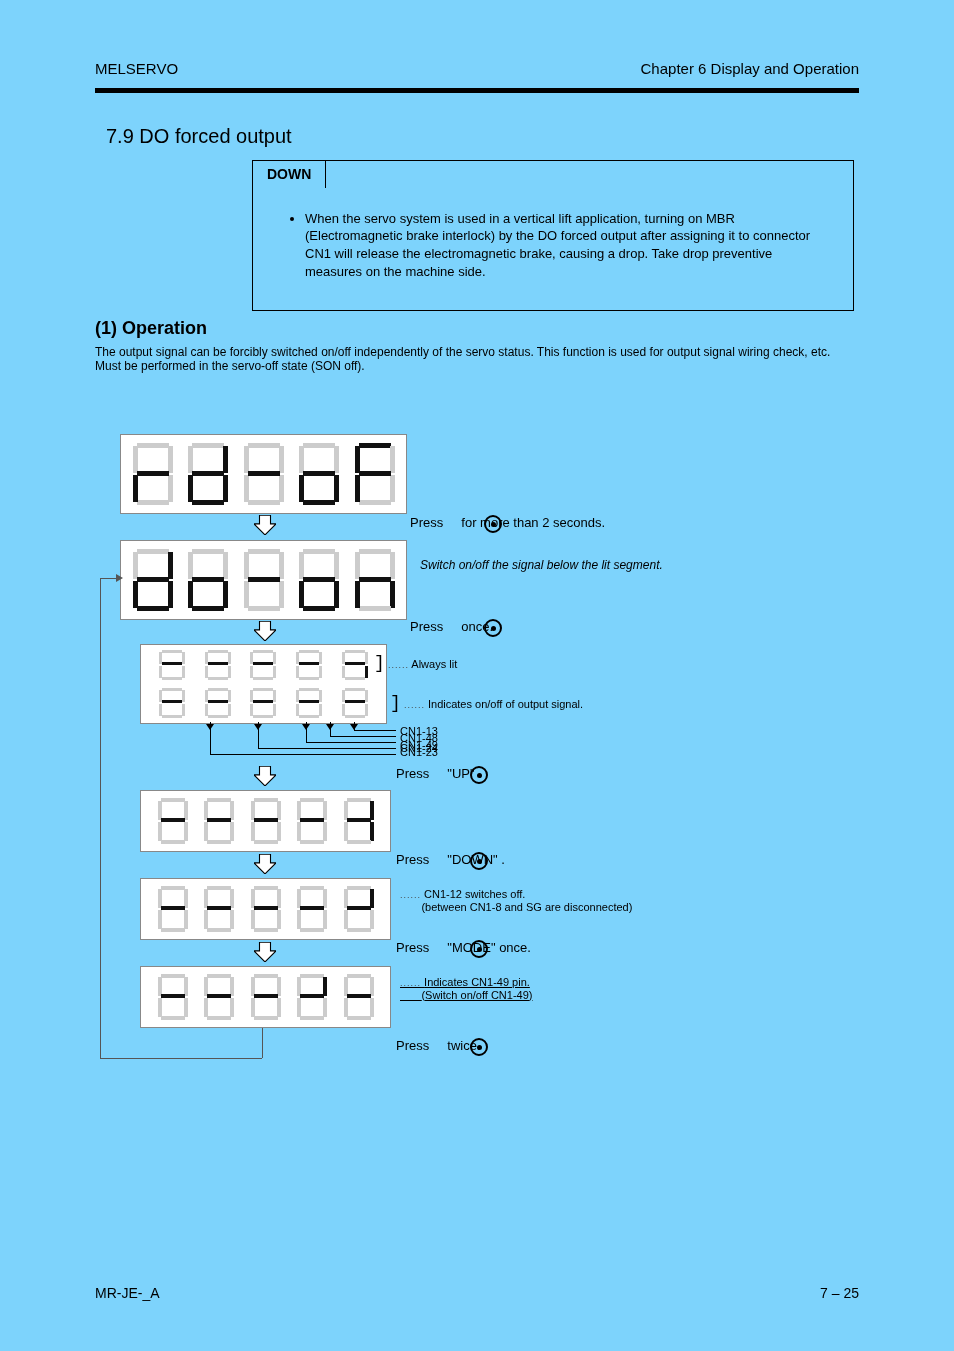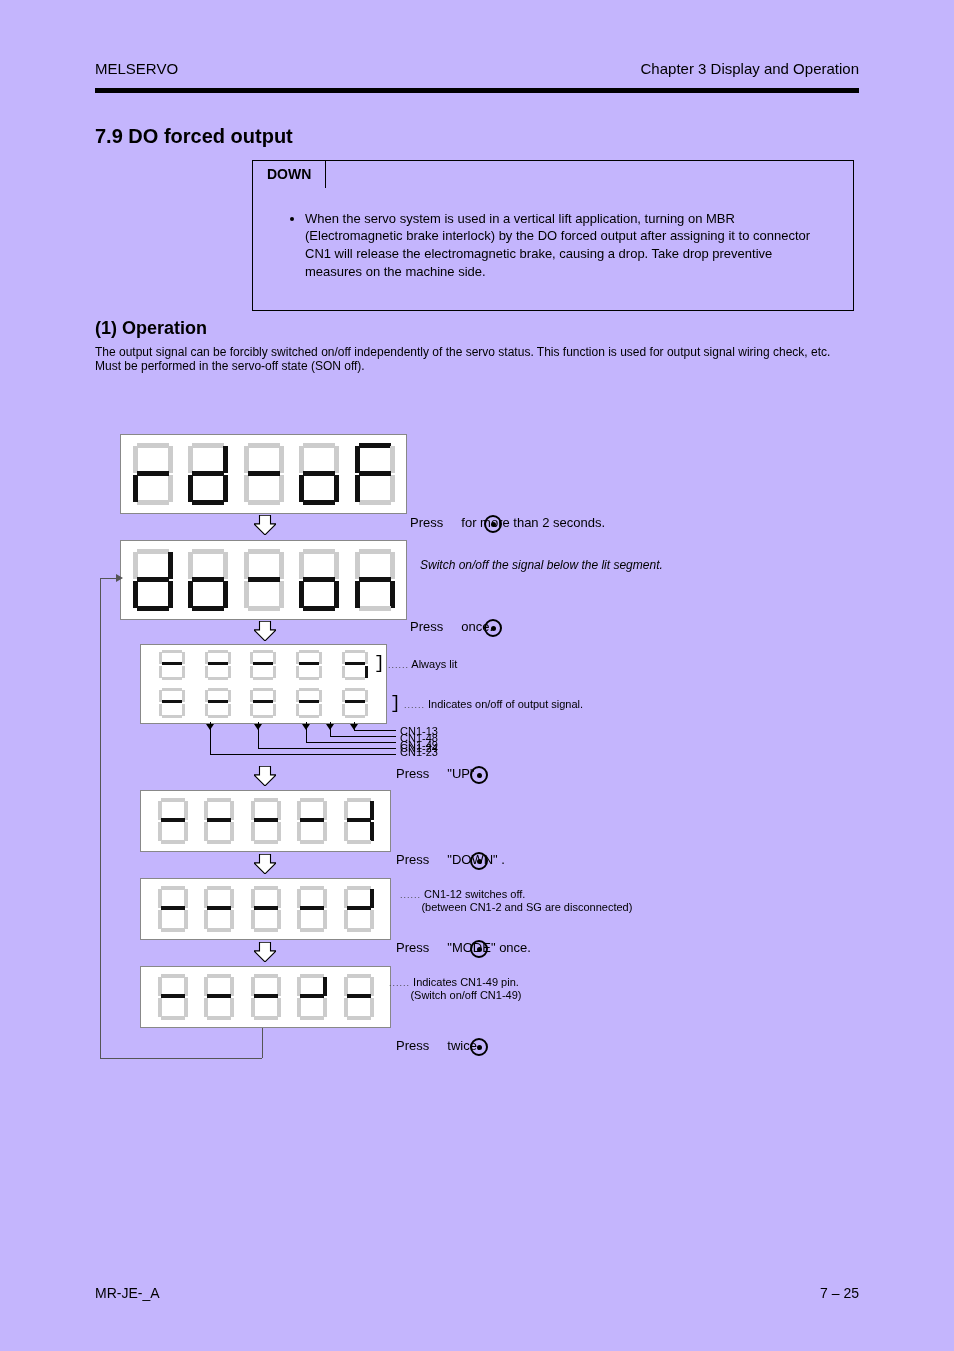--- a/index.html
+++ b/index.html
@@ -7,44 +7,44 @@
     padding: 0;
     background: #fff;
     color: #000;
     font-family: Arial, "Helvetica Neue", Helvetica, sans-serif;
     width: 954px;
   }
   .page {
     position: relative;
     width: 954px;
     height: 1351px;
-    background: #c4b5fd;
+    background: #7dd3fc;
   }
   .header-line {
     position: absolute;
     left: 95px;
     top: 88px;
     width: 764px;
     border-top: 5px solid #000;
   }
   .running-head {
     position: absolute;
     left: 95px;
     top: 60px;
     width: 764px;
     display: flex;
     justify-content: space-between;
     font-size: 15px;
   }
   .sec-title {
     position: absolute;
-    left: 95px;
+    left: 106px;
     top: 125px;
     font-size: 20px;
-    font-weight: bold;
+    font-weight: normal;
   }
   .note-box {
     position: absolute;
     left: 252px;
     top: 160px;
     width: 600px;
     border: 1px solid #000;
     font-size: 13px;
     line-height: 1.35;
   }
@@ -215,21 +215,21 @@
     border-top:6px solid #000;
   }
 </style>
 </head>
 <body>
 
 <div class="page">
 
   <div class="running-head">
     <span>MELSERVO</span>
-    <span>Chapter 3  Display and Operation</span>
+    <span>Chapter 6  Display and Operation</span>
   </div>
   <div class="header-line"></div>
 
   <div class="sec-title">7.9  DO forced output</div>
 
   <div class="note-box">
     <span class="note-label">DOWN</span>
     <div class="note-body">
       <ul>
         <li>When the servo system is used in a vertical lift application, turning on MBR (Electromagnetic brake interlock) by the DO forced output after assigning it to connector CN1 will release the electromagnetic brake, causing a drop. Take drop preventive measures on the machine side.</li>
@@ -598,21 +598,21 @@
         <span class="seg b on"></span>
         <span class="seg c"></span>
         <span class="seg d"></span>
         <span class="seg e"></span>
         <span class="seg f"></span>
         <span class="seg g on"></span>
       </span>
   </div>
   <div class="annot" style="left:400px; top:888px; width:340px;">
     <span class="dots">......</span> <span>CN1-12 switches off.</span><br>
-    &nbsp;&nbsp;&nbsp;&nbsp;&nbsp;&nbsp;&nbsp;<span>(between CN1-2 and SG are disconnected)</span>
+    &nbsp;&nbsp;&nbsp;&nbsp;&nbsp;&nbsp;&nbsp;<span>(between CN1-8 and SG are disconnected)</span>
   </div>
 
   <div class="down-arrow" style="top:942px;">
     <svg viewBox="0 0 20 18">
         <polygon points="5,0 15,0 15,8 20,8 10,18 0,8 5,8" fill="#fff" stroke="#000"></polygon>
       </svg>
   </div>
   <div class="enter-key" style="left:396px; top:940px;">
     <span style="white-space:pre;">Press     "MODE" once.</span>
   </div>
@@ -658,21 +658,21 @@
     <span class="digit">
         <span class="seg a"></span>
         <span class="seg b"></span>
         <span class="seg c"></span>
         <span class="seg d"></span>
         <span class="seg e"></span>
         <span class="seg f"></span>
         <span class="seg g on"></span>
       </span>
   </div>
-  <div class="annot" style="left:389px; top:976px; width:320px;">
+  <div class="annot" style="left:400px; top:976px; width:320px;text-decoration:underline;">
     <span class="dots">......</span> <span>Indicates CN1-49 pin.</span><br>
     &nbsp;&nbsp;&nbsp;&nbsp;&nbsp;&nbsp;&nbsp;<span>(Switch on/off CN1-49)</span>
   </div>
 
   <div class="enter-key" style="left:396px; top:1038px;">
     <span style="white-space:pre;">Press     twice.</span>
   </div>
   <span class="circle-dot" style="position:absolute; left:470px; top:1038px;"></span>
 
   <div class="loop-line-vert" style="left:262px; top:1028px; height:30px;"></div>

